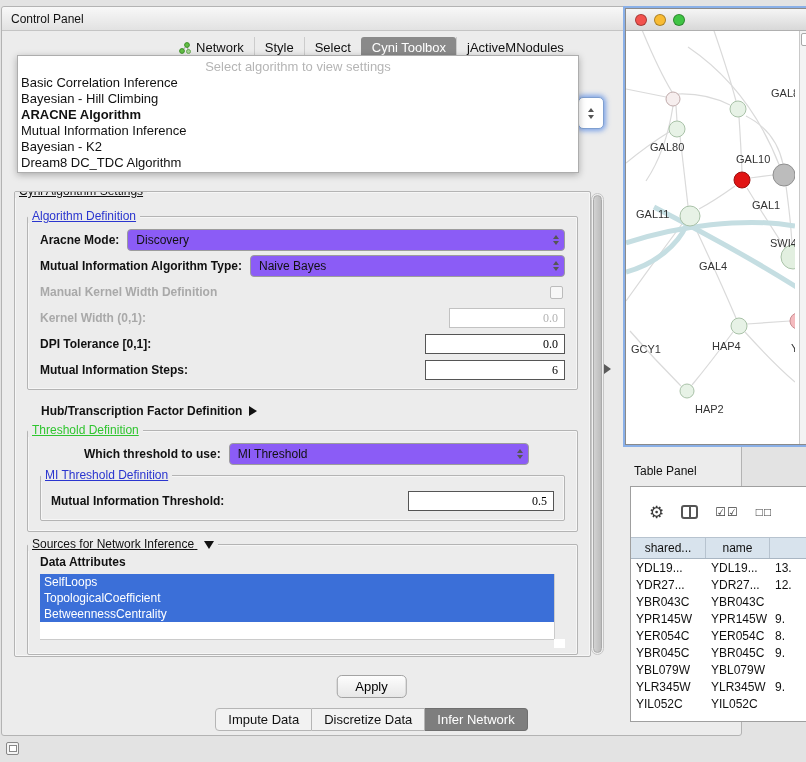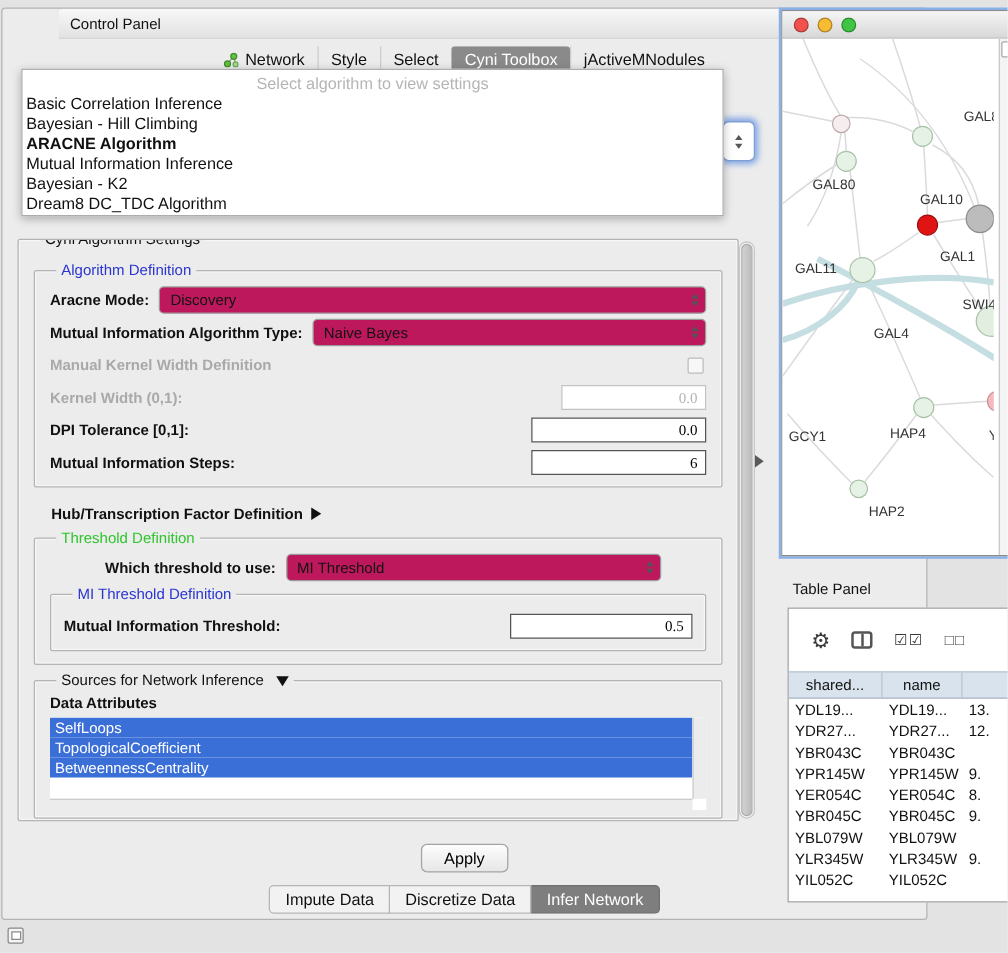--- a/index.html
+++ b/index.html
@@ -2,53 +2,53 @@
 <html><head>
 <meta charset="utf-8">
 <style>
   * { margin:0; padding:0; box-sizing:border-box; }
   html,body { width:806px; height:762px; }
   body { position:relative; overflow:hidden; background:#e3e3e3;
          font-family:"Liberation Sans", sans-serif; color:#111; }
 
   
   .control-panel { position:absolute; left:1px; top:6px; width:741px; height:730px;
-    background:#ececec; border:1px solid #b3b3b3; border-radius:3px;padding-left:45px; }
+    background:#ececec; border:1px solid #b3b3b3; border-radius:3px; }
   .cp-titlebar { height:24px; display:flex; align-items:center; padding:0 9px;
     background:linear-gradient(#f8f8f8,#e2e2e2); border-bottom:1px solid #c4c4c4;
     border-radius:3px 3px 0 0; font-size:12px; }
   .cp-title { flex:1; }
   .win-btn { margin-left:8px; font-size:12px; color:#222; cursor:default; }
   .win-btn.close { font-weight:bold; }
 
   .cp-tabs { position:absolute; top:30px; left:0; right:0; display:flex; justify-content:center; }
   .cp-tab { font-size:13px; padding:3px 10px; display:flex; align-items:center; gap:5px;
     border-left:1px solid #cccccc; white-space:nowrap; }
   .cp-tab:first-child { border-left:none; }
   .cp-tab.sel { background:#8a8a8a; color:#fff; border-radius:3px; border-left-color:transparent; }
   .neticon { display:inline-flex; }
 
   
   .group { position:relative; border:1px solid #b4b4b4; border-radius:2px;
     box-shadow: inset 0 0 0 1px rgba(255,255,255,.55); }
-  .group-title { position:absolute; top:-8px; left:17px; background:#ececec; padding:0 4px;
-    font-size:12px; white-space:nowrap; }
+  .group-title { position:absolute; top:-8px; left:0; background:#ececec; padding:0 4px;
+    font-size:12px; white-space:nowrap;text-decoration:underline; }
   .group-title.blue { color:#2a35cf; }
   .group-title.green { color:#2fc52f; }
 
   .settings-group { position:absolute; left:12px; top:184px; width:577px; height:466px;
     padding:18px 12px 0 12px; overflow:hidden; }
 
   .alg-group { margin-top:6px; padding:12px 12px 8px 12px; }
   .frow { display:flex; align-items:center; height:22px; margin-bottom:4px; }
   .frow:last-child { margin-bottom:0; }
   .flabel { font-weight:bold; font-size:12px; white-space:nowrap; }
   .flabel.dis { color:#a9a9a9; }
 
-  .combo { height:22px; background:#be185d; border:1px solid #9c9c9c; border-radius:4px;
+  .combo { height:22px; background:#8b5cf6; border:1px solid #9c9c9c; border-radius:4px;
     display:flex; align-items:center; font-size:12px; padding-left:8px; }
   .combo.grow { flex:1; margin-left:8px; }
   .combo.mr36 { margin-right:36px; }
   .spin { margin-left:auto; margin-right:5px; display:flex; flex-direction:column; gap:2px; align-items:center; }
   .tri-up-s { width:0; height:0; border-left:3.5px solid transparent; border-right:3.5px solid transparent; border-bottom:4px solid #555; }
   .tri-dn-s { width:0; height:0; border-left:3.5px solid transparent; border-right:3.5px solid transparent; border-top:4px solid #555; }
 
   input.field { height:20px; border:1px solid #555; background:#fff; font-size:12px;
     text-align:right; padding-right:6px; margin-left:auto; font-family:Liberation Serif, serif; }
   input.field.dis { border-color:#c2c2c2; color:#b3b3b3; }

